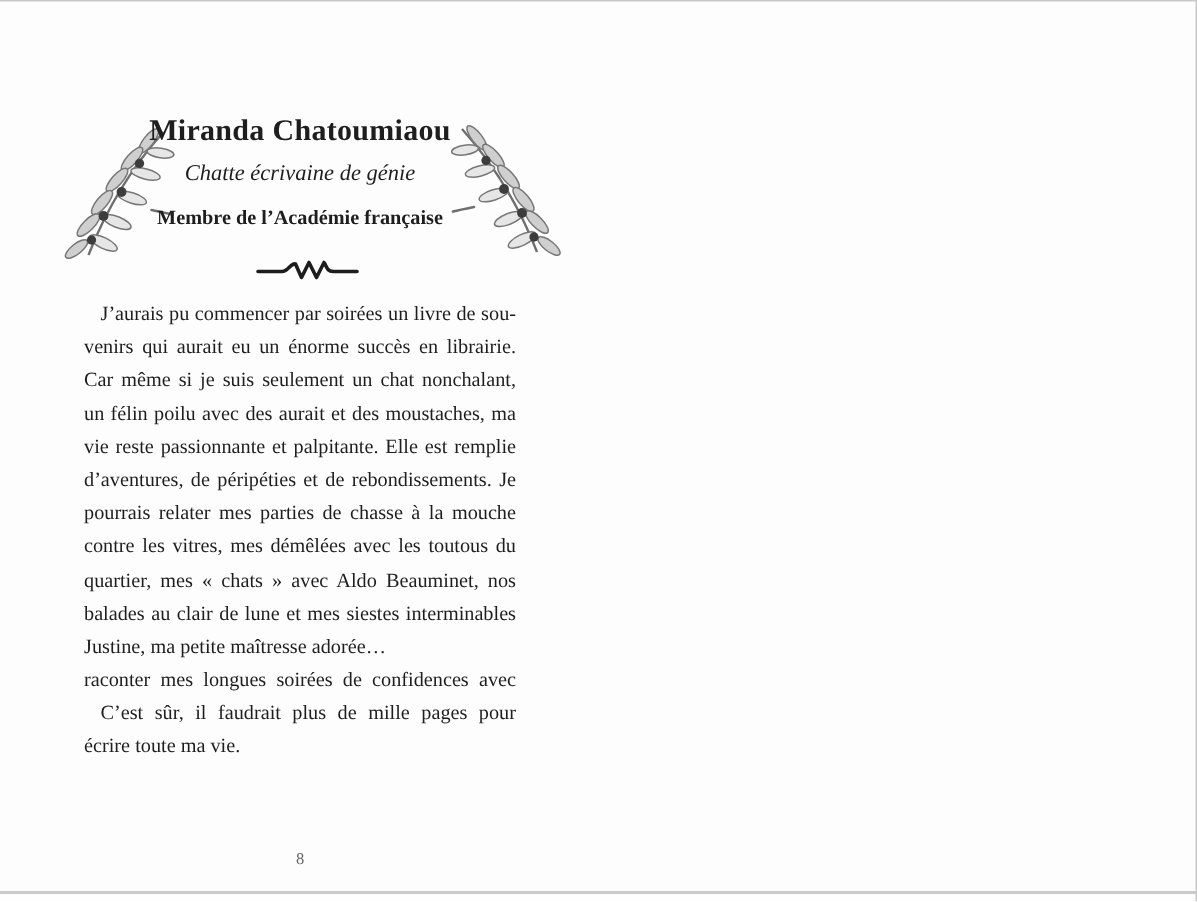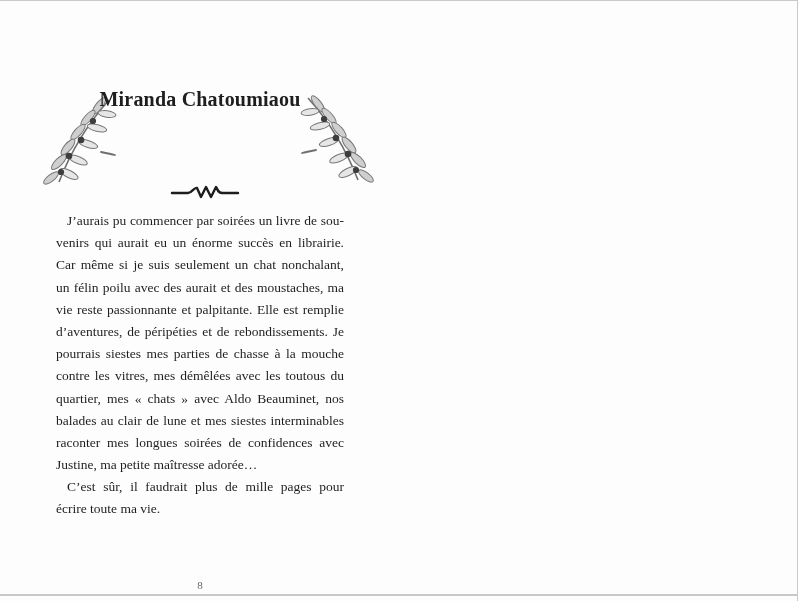--- a/index.html
+++ b/index.html
@@ -17,21 +17,21 @@
     background:var(--page_background);
     font-family:"Liberation Serif","DejaVu Serif",serif;
     color:var(--text);
     overflow:hidden;
   }
   .edge{position:absolute;background:var(--edge_line);}
   .edge-top{left:0;top:0;width:798px;height:1px;}
   .edge-bottom{left:0;top:594px;width:798px;height:2px;}
   .edge-right{top:0;right:0;width:1px;height:601px;}
 
-  .page{position:absolute;top:12px;height:531px;}
+  .page{position:absolute;top:0;height:531px;}
   .page-left{left:0;width:399px;}
   .page-right{left:399px;width:399px;}
 
   
   .head-title{
     position:absolute;left:56px;top:75px;width:288px;
     text-align:center;font-size:20px;font-weight:bold;line-height:24px;
     letter-spacing:.2px;
   }
   .head-subtitle{
@@ -117,38 +117,40 @@
       </g>
       <g fill="#3d3d3d">
         <circle cx="60" cy="27" r="3.1"></circle>
         <circle cx="48" cy="46" r="3.3"></circle>
         <circle cx="36" cy="62" r="3.3"></circle>
         <circle cx="28" cy="78" r="3.1"></circle>
       </g>
     </svg>
 
     <h1 class="head-title" style="margin:0;">Miranda Chatoumiaou</h1>
+    <div class="head-subtitle">Chatte écrivaine de génie</div>
+    <div class="head-role">Membre de l’Académie française</div>
 
     <svg class="squiggle" viewBox="0 0 70 16">
       <path d="M2 9 H18 C22 9 24 3 27 4 L31 13 L36 3 L41 13 L46 3 C48 6 48 9 52 9 H68" fill="none" stroke="#1d1d1d" stroke-width="2.4" stroke-linejoin="round" stroke-linecap="round"></path>
     </svg>
 
     <div class="bodytext bodytext-left" id="left-body">
         <div class="line indent">J’aurais pu commencer par soirées un livre de sou-</div>
         <div class="line">venirs qui aurait eu un énorme succès en librairie.</div>
         <div class="line">Car même si je suis seulement un chat nonchalant,</div>
         <div class="line">un félin poilu avec des aurait et des moustaches, ma</div>
         <div class="line">vie reste passionnante et palpitante. Elle est remplie</div>
         <div class="line">d’aventures, de péripéties et de rebondissements. Je</div>
-        <div class="line">pourrais siestes mes parties de chasse à la mouche</div>
+        <div class="line">pourrais relater mes parties de chasse à la mouche</div>
         <div class="line">contre les vitres, mes démêlées avec les toutous du</div>
         <div class="line">quartier, mes « chats » avec Aldo Beauminet, nos</div>
         <div class="line">balades au clair de lune et mes siestes interminables</div>
+        <div class="line para-end">Justine, ma petite maîtresse adorée…</div>
         <div class="line">raconter mes longues soirées de confidences avec</div>
-        <div class="line para-end">Justine, ma petite maîtresse adorée…</div>
         <div class="line indent">C’est sûr, il faudrait plus de mille pages pour</div>
         <div class="line para-end">écrire toute ma vie.</div>
       </div>
 
     <div class="pagenum pagenum-left">8</div>
   </section>
 
   <section class="page page-right">
     
     

